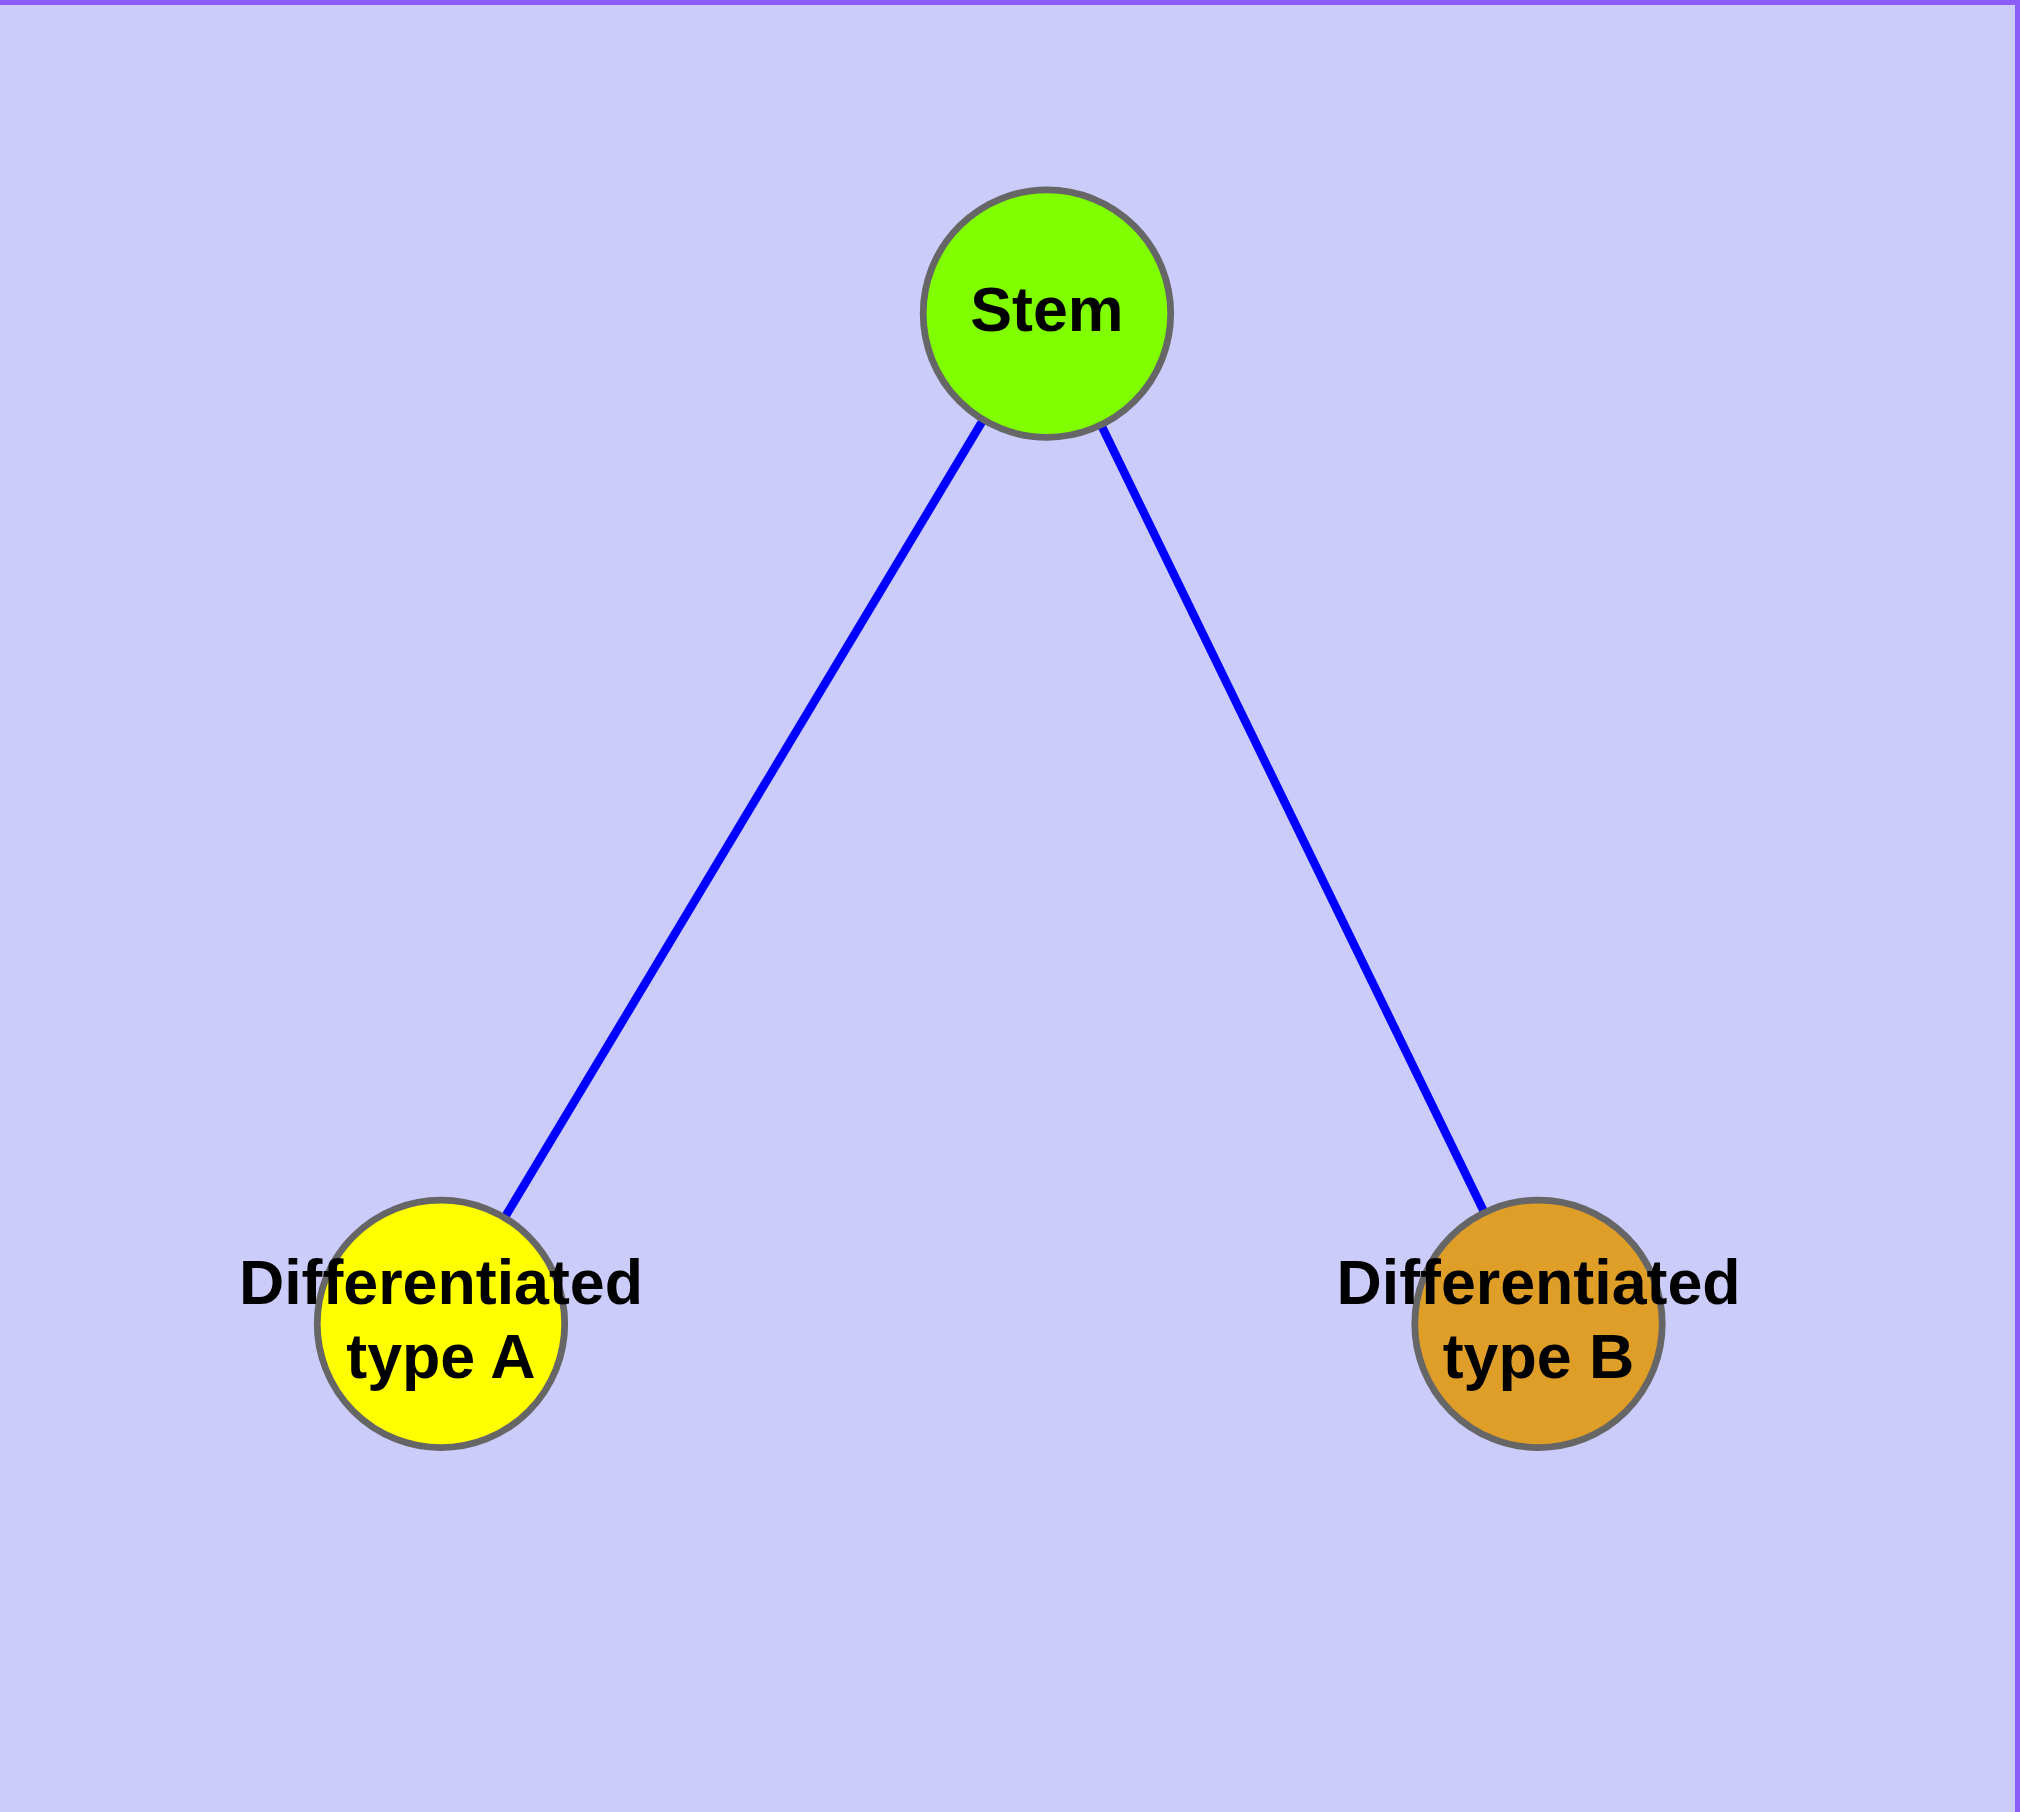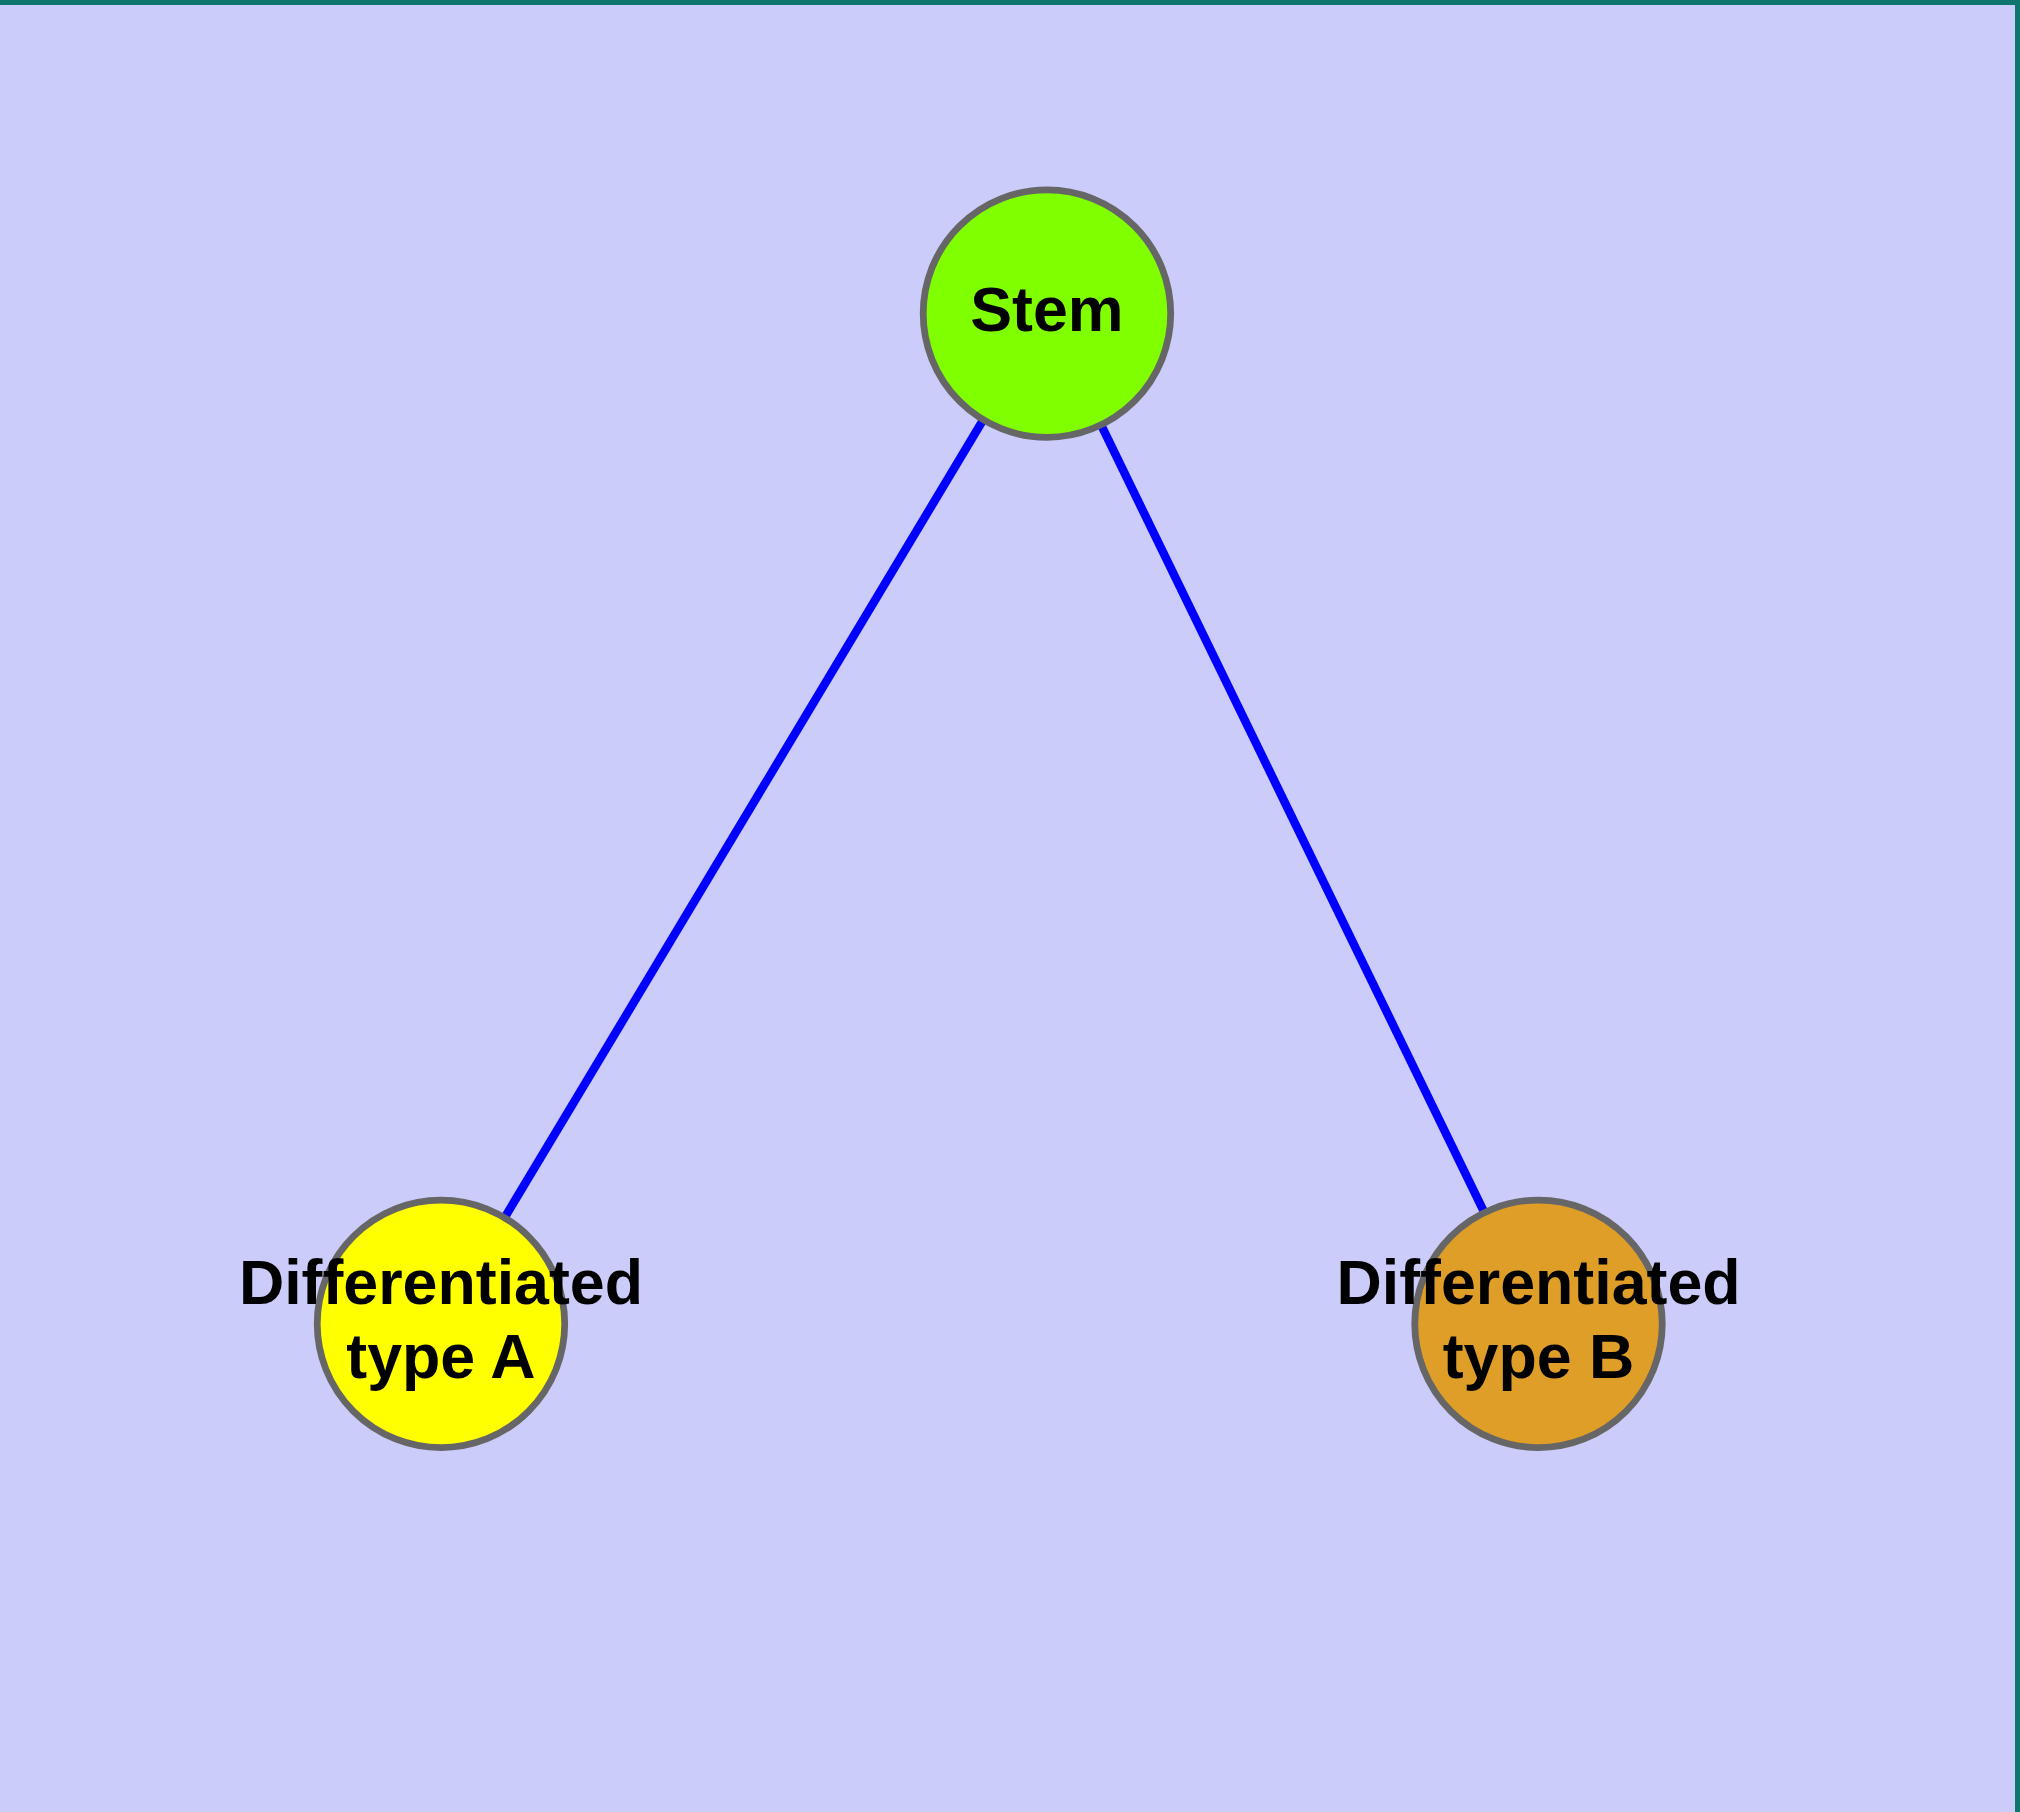--- a/index.html
+++ b/index.html
@@ -50,21 +50,21 @@
     fill: #000000;
     text-anchor: middle;
     dominant-baseline: middle;
     paint-order: normal;
     white-space: pre;
   }
 </style>
 </head>
 <body>
 
-<div id="canvas" style="width: 2021px; height: 1812px; background: #0f766e;">
+<div id="canvas" style="width: 2021px; height: 1812px; background: #8b5cf6;">
 
   <div id="panel" style="background: rgb(204, 204, 250);"></div>
 
   <svg id="graph-svg" viewBox="0 0 2384 2138" xmlns="http://www.w3.org/2000/svg" style="width: 2021px; height: 1812px;">
 
     <g>
       <line class="edge-line" x1="1235" y1="370" x2="520" y2="1562" stroke="#0000ff" stroke-width="10"></line>
       <line class="edge-line" x1="1235" y1="370" x2="1815" y2="1562" stroke="#0000ff" stroke-width="10"></line>
     </g>
 

